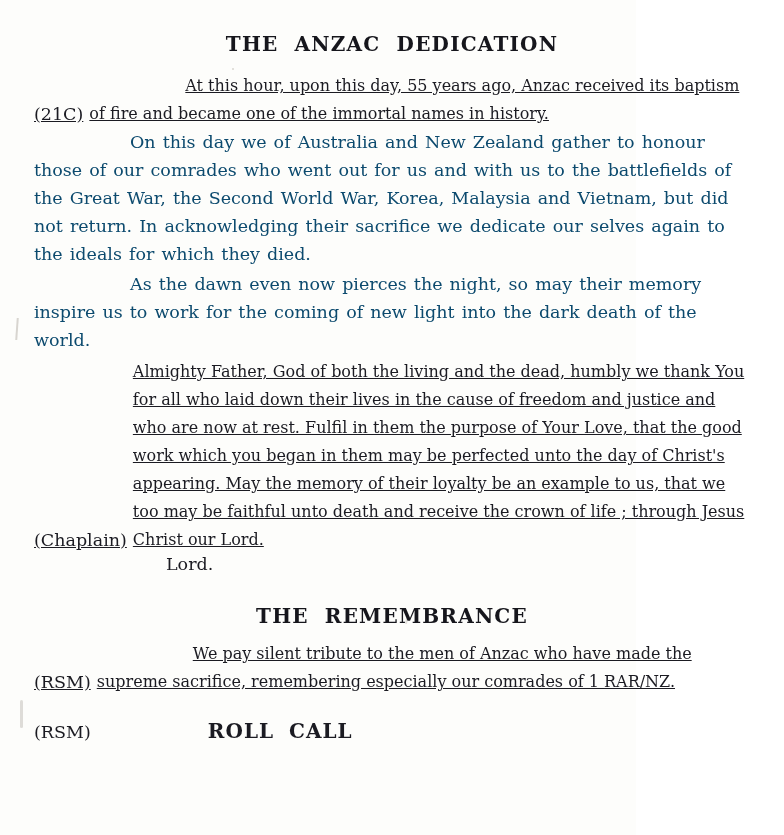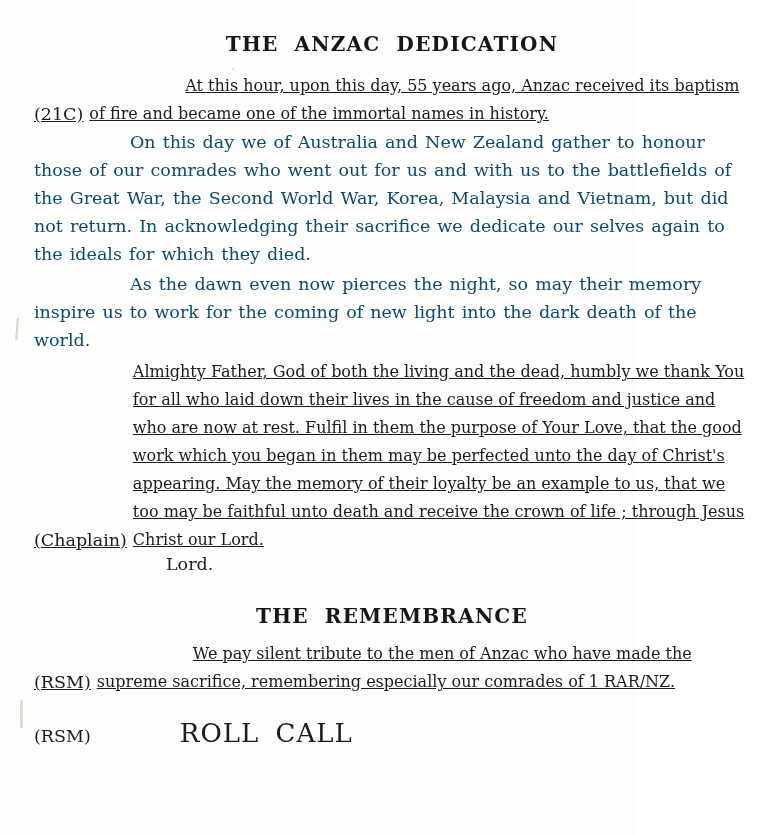--- a/index.html
+++ b/index.html
@@ -46,25 +46,25 @@
     line-height: 28px;
     text-align: left;
     margin: 0 0 2px 0;
     color: #0c4a6e;
     word-spacing: 1.5px;
   }
   .block-indent {
     text-indent: 96px;
   }
   .rollcall {
-    font-size: 26px;
-    font-weight: normal;
+    font-size: 20px;
+    font-weight: bold;
     letter-spacing: 1px;
     word-spacing: 7px;
-    margin-left: 78px;
+    margin-left: 106px;
     display: inline-block;
   }
   .amen {
     margin-left: 132px;
     display: inline-block;
     font-size: 17.5px;
   }
   .line-row {
     display: block;
   }

